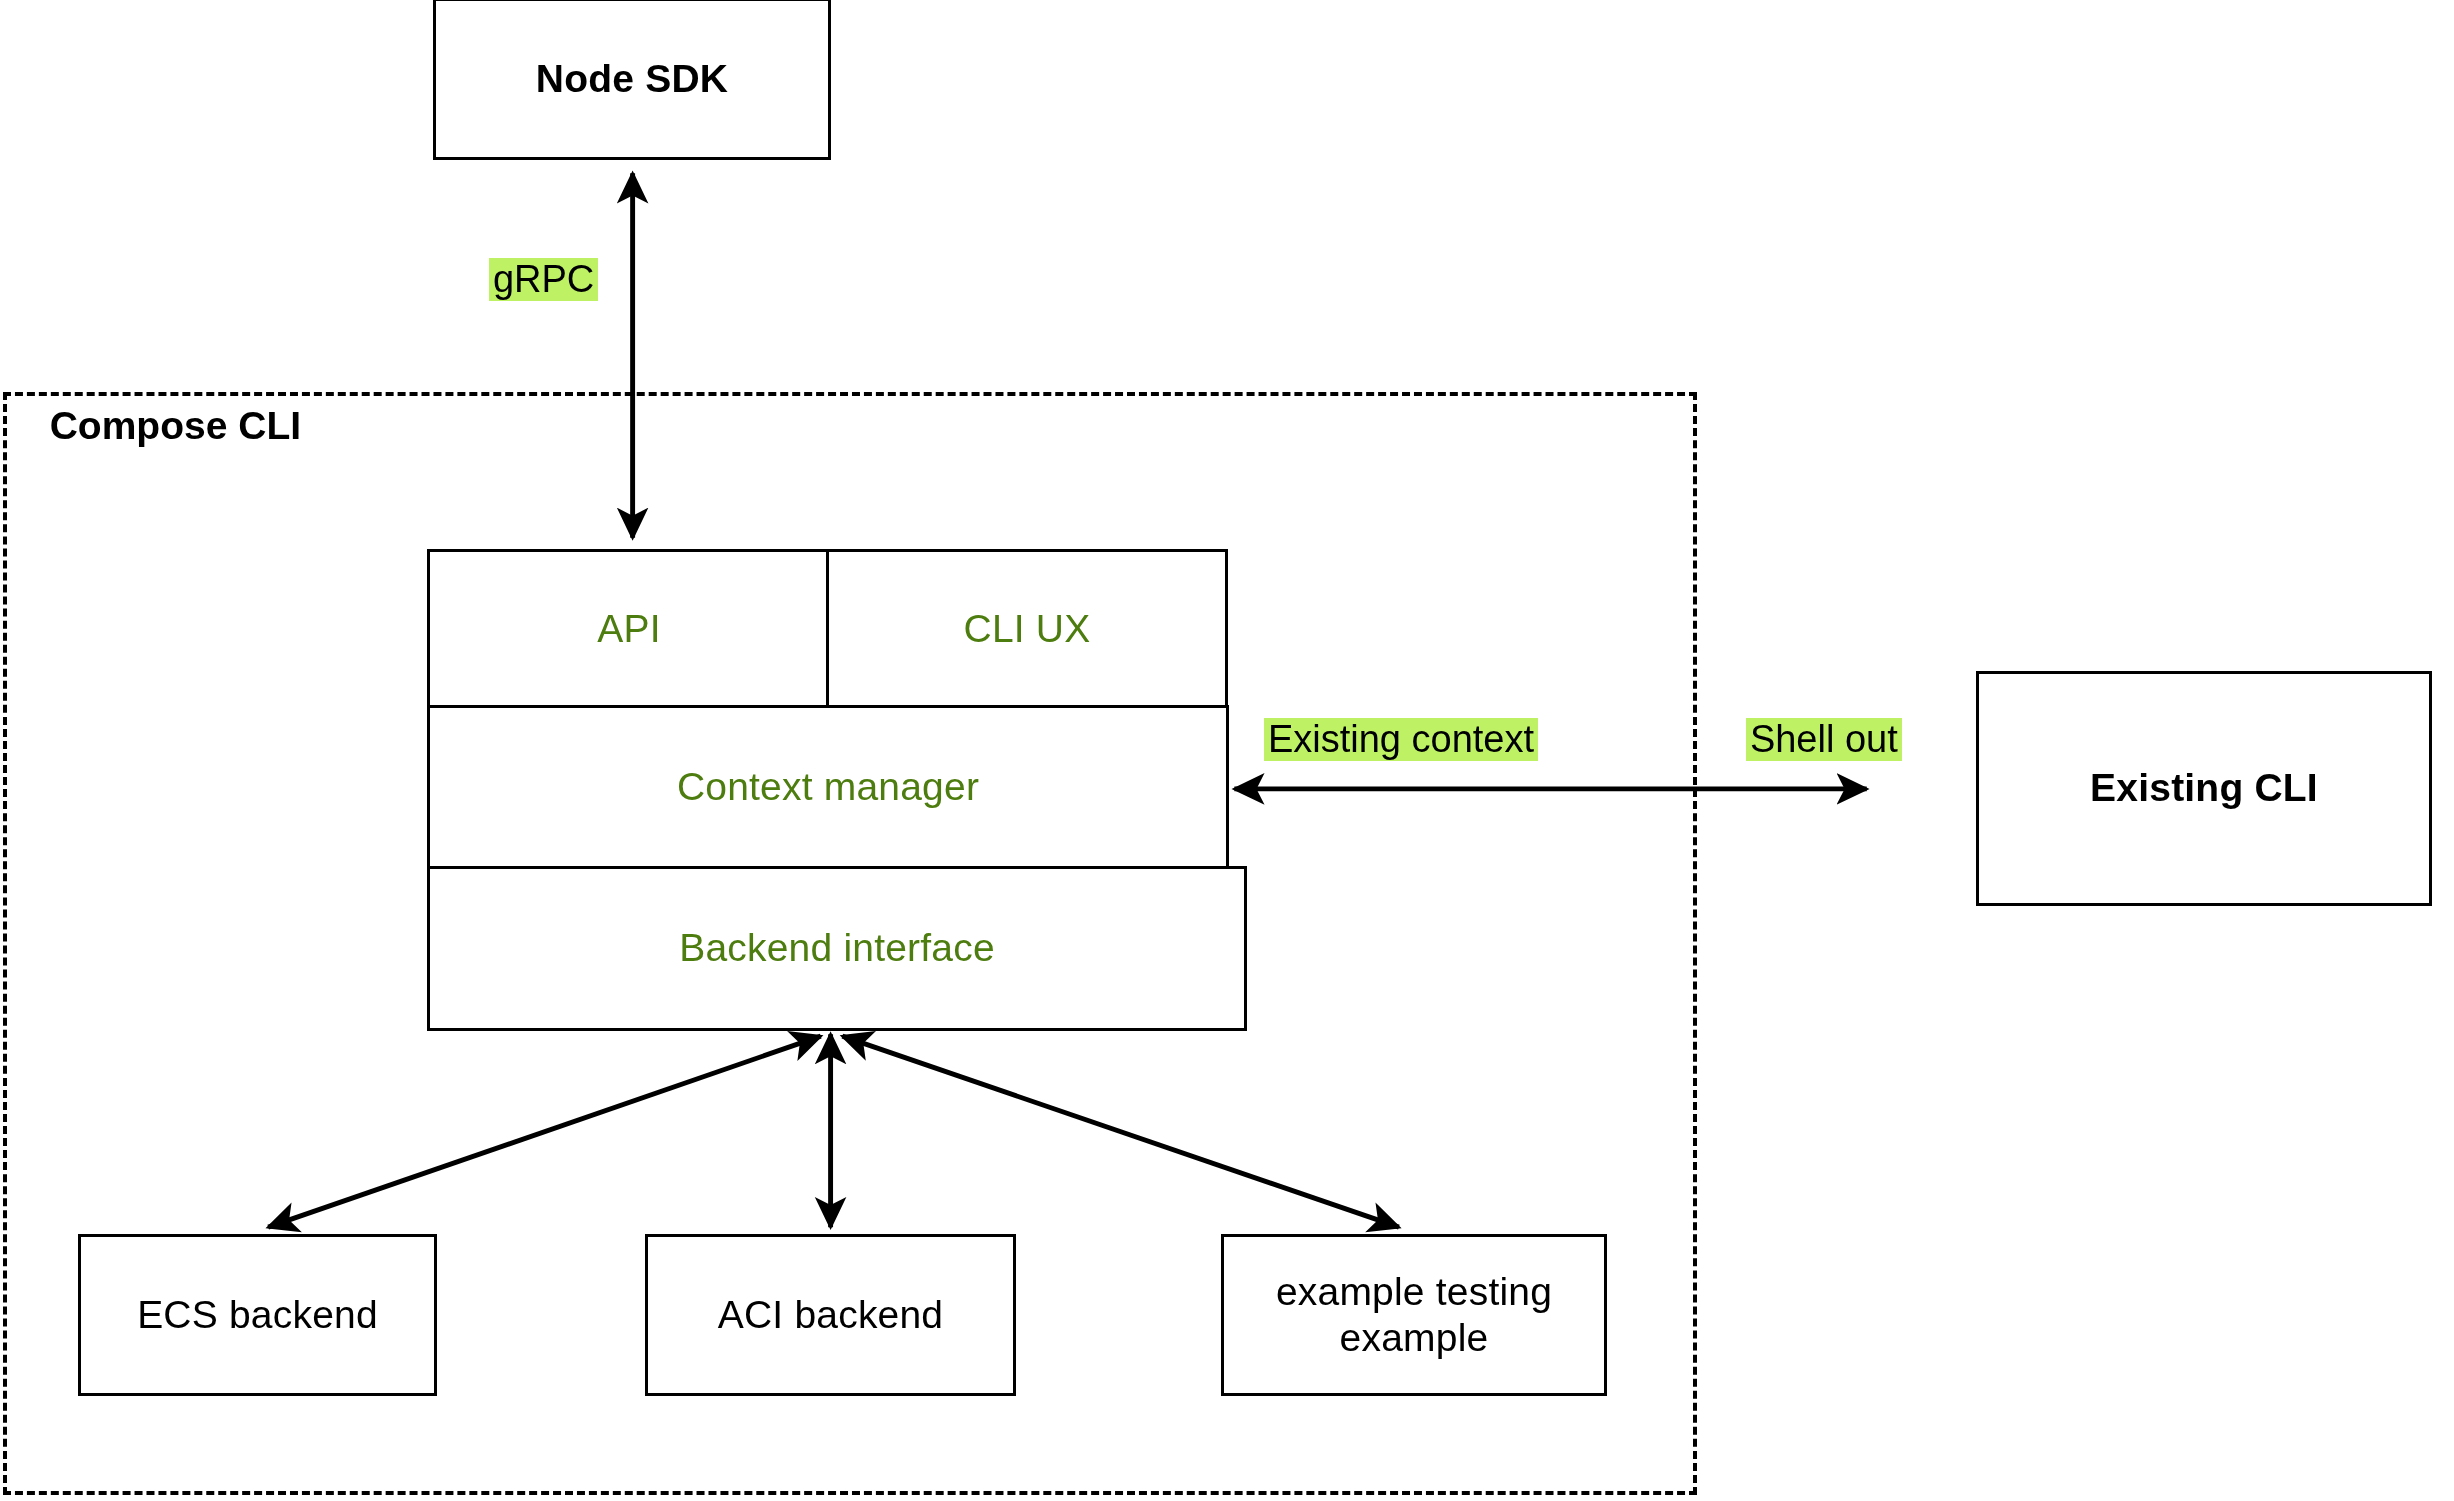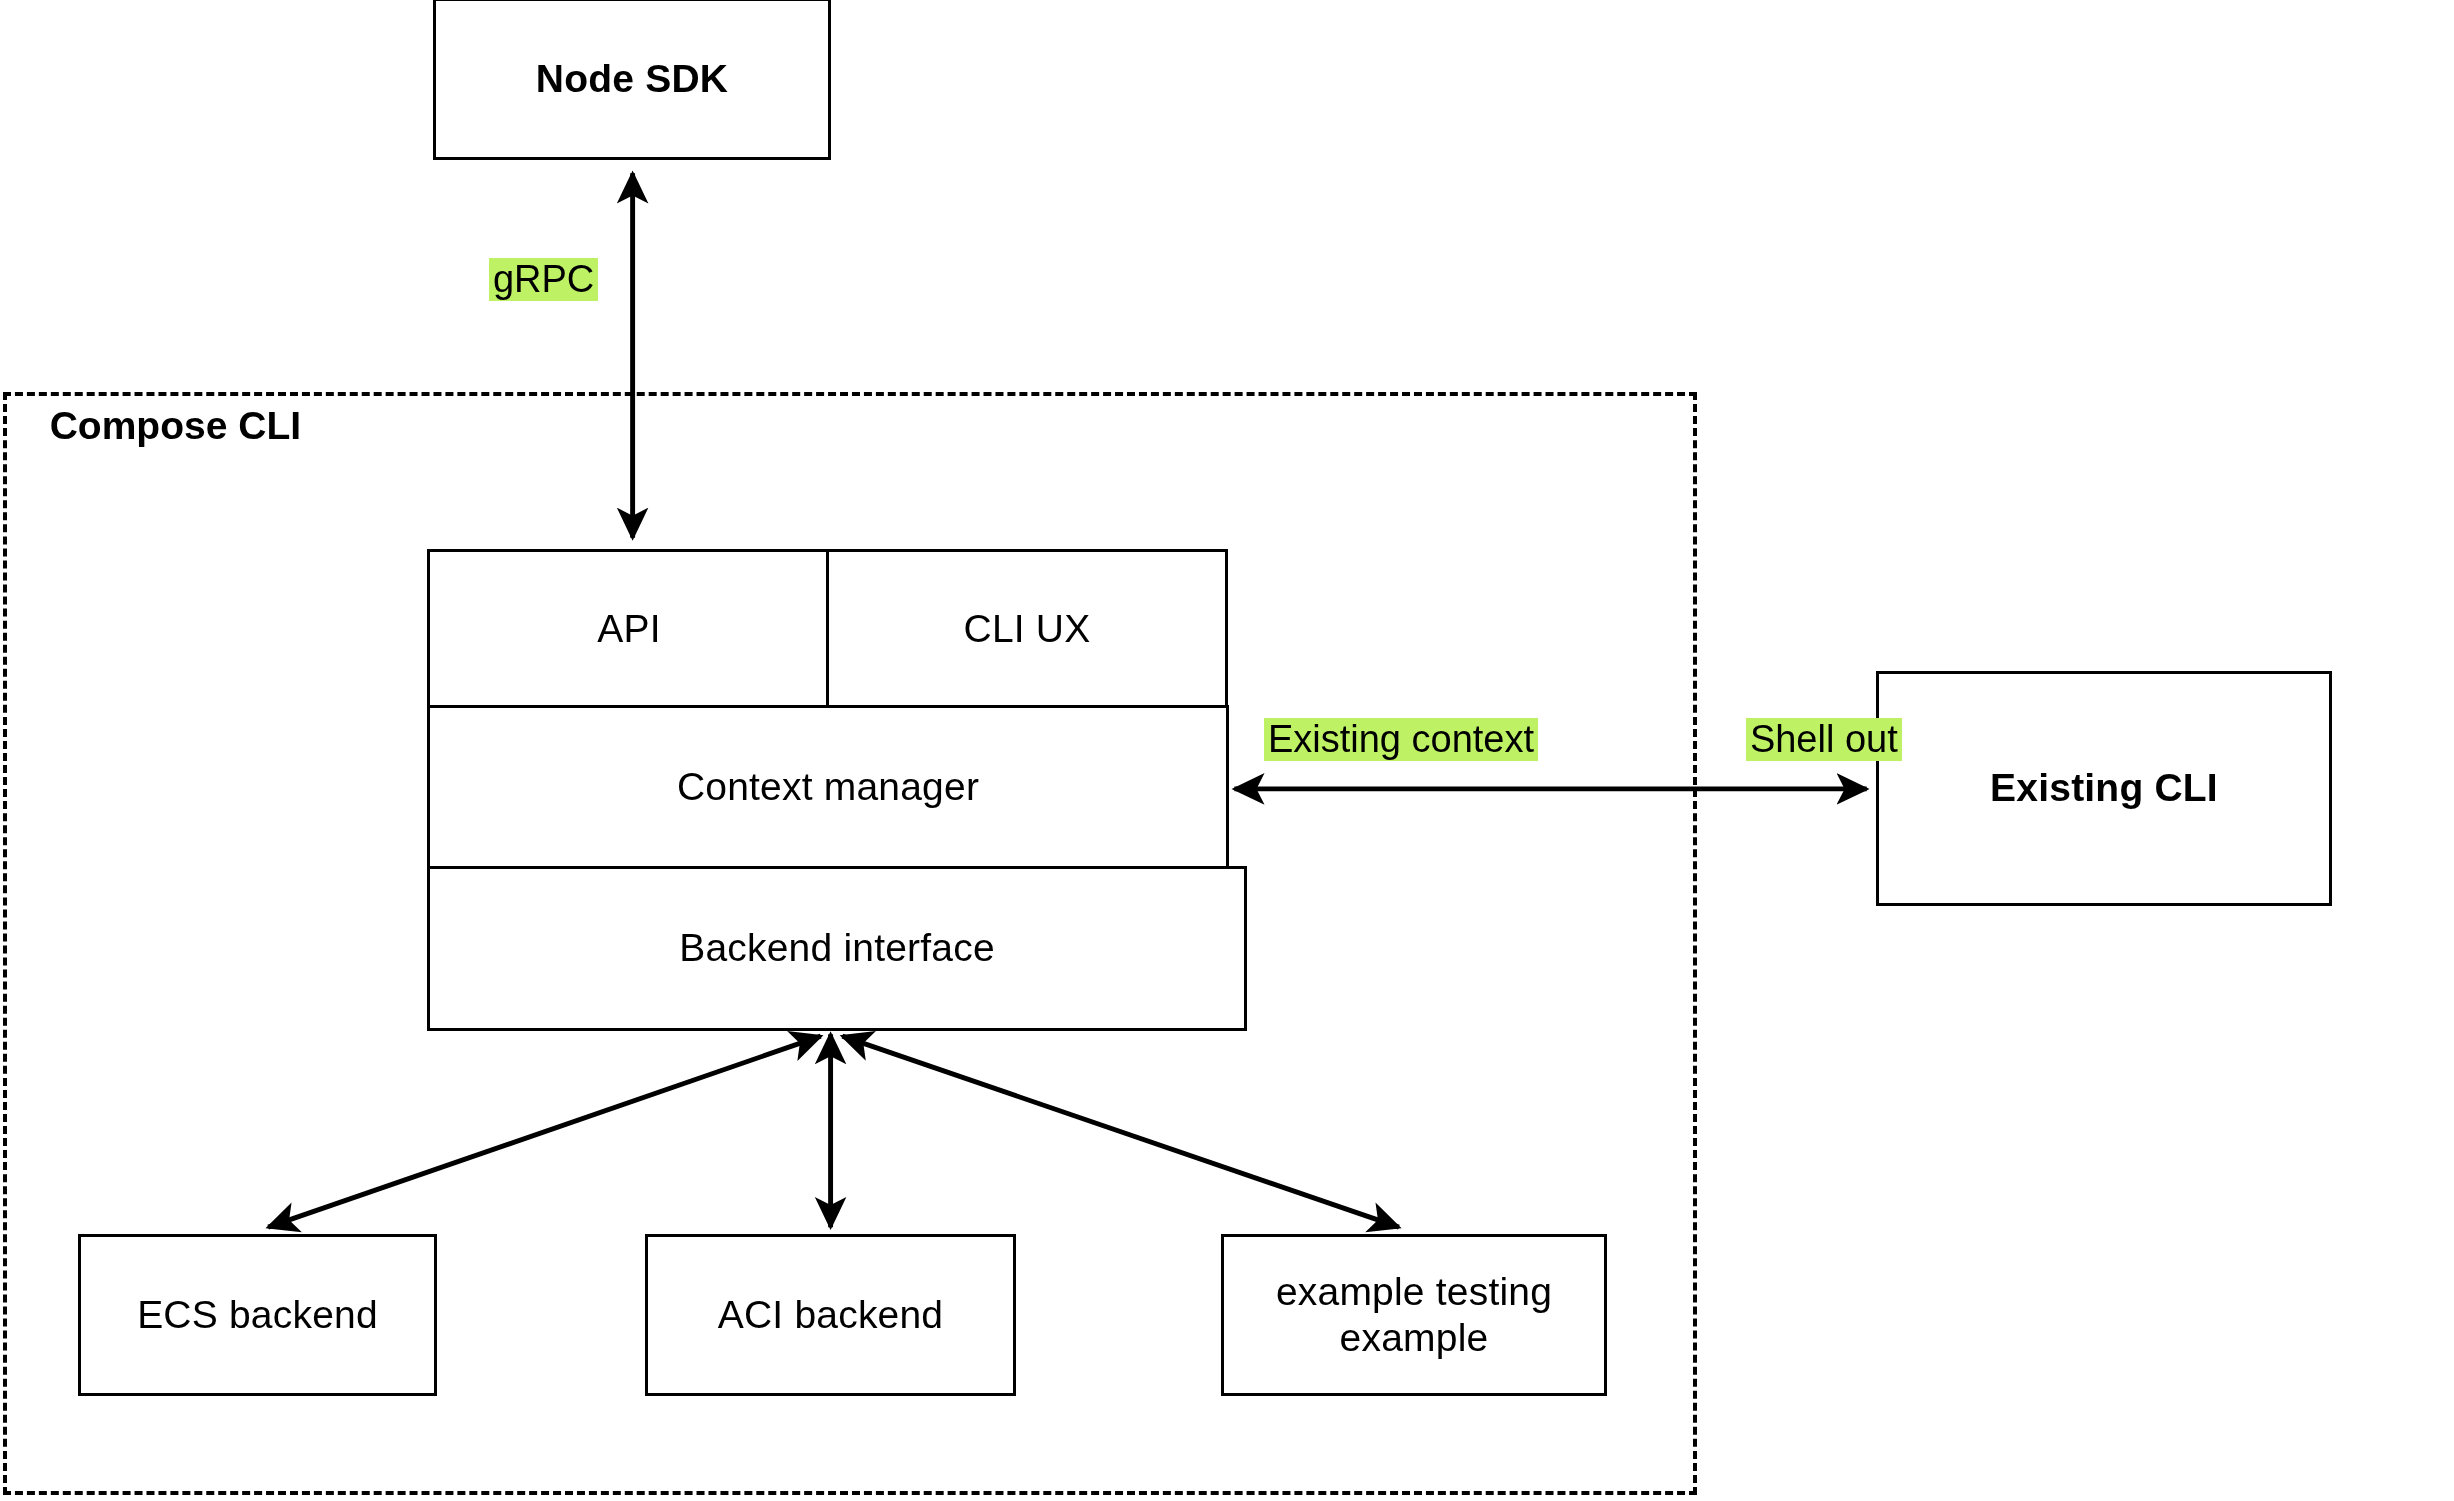--- a/index.html
+++ b/index.html
@@ -43,21 +43,21 @@
     font-weight: bold;
   }
   .stack-cell {
     position: absolute;
     box-sizing: border-box;
     background: #ffffff;
     display: flex;
     align-items: center;
     justify-content: center;
     text-align: left;
-    color: #000000;
+    color: #4d7c0f;
     border: 3.9px solid #000000;
   }
   .group-frame {
     position: absolute;
     box-sizing: border-box;
     border: 4.9px dashed #000000;
     background: transparent;
     pointer-events: none;
   }
   .group-title {
@@ -145,21 +145,21 @@
     <span class="node-label">ACI backend</span>
   </div>
 
   <div class="node-box" style="left:1221px; top:1234px; width:386px; height:162px;">
     <span class="node-label">
       <span>example testing</span><br>
       <span>example</span>
     </span>
   </div>
 
-  <div class="node-box" style="left:1876px; top:671px; width:456px; height:235px;">
+  <div class="node-box" style="left:1976px; top:671px; width:456px; height:235px;">
     <span class="node-label bold">Existing CLI</span>
   </div>
 
   <div class="edge-label" style="left:489px; top:258px;">gRPC</div>
 
   <div class="edge-label" style="left:1264px; top:718px;">Existing context</div>
 
   <div class="edge-label" style="left:1746px; top:718px;">Shell out</div>
 
 </div>

